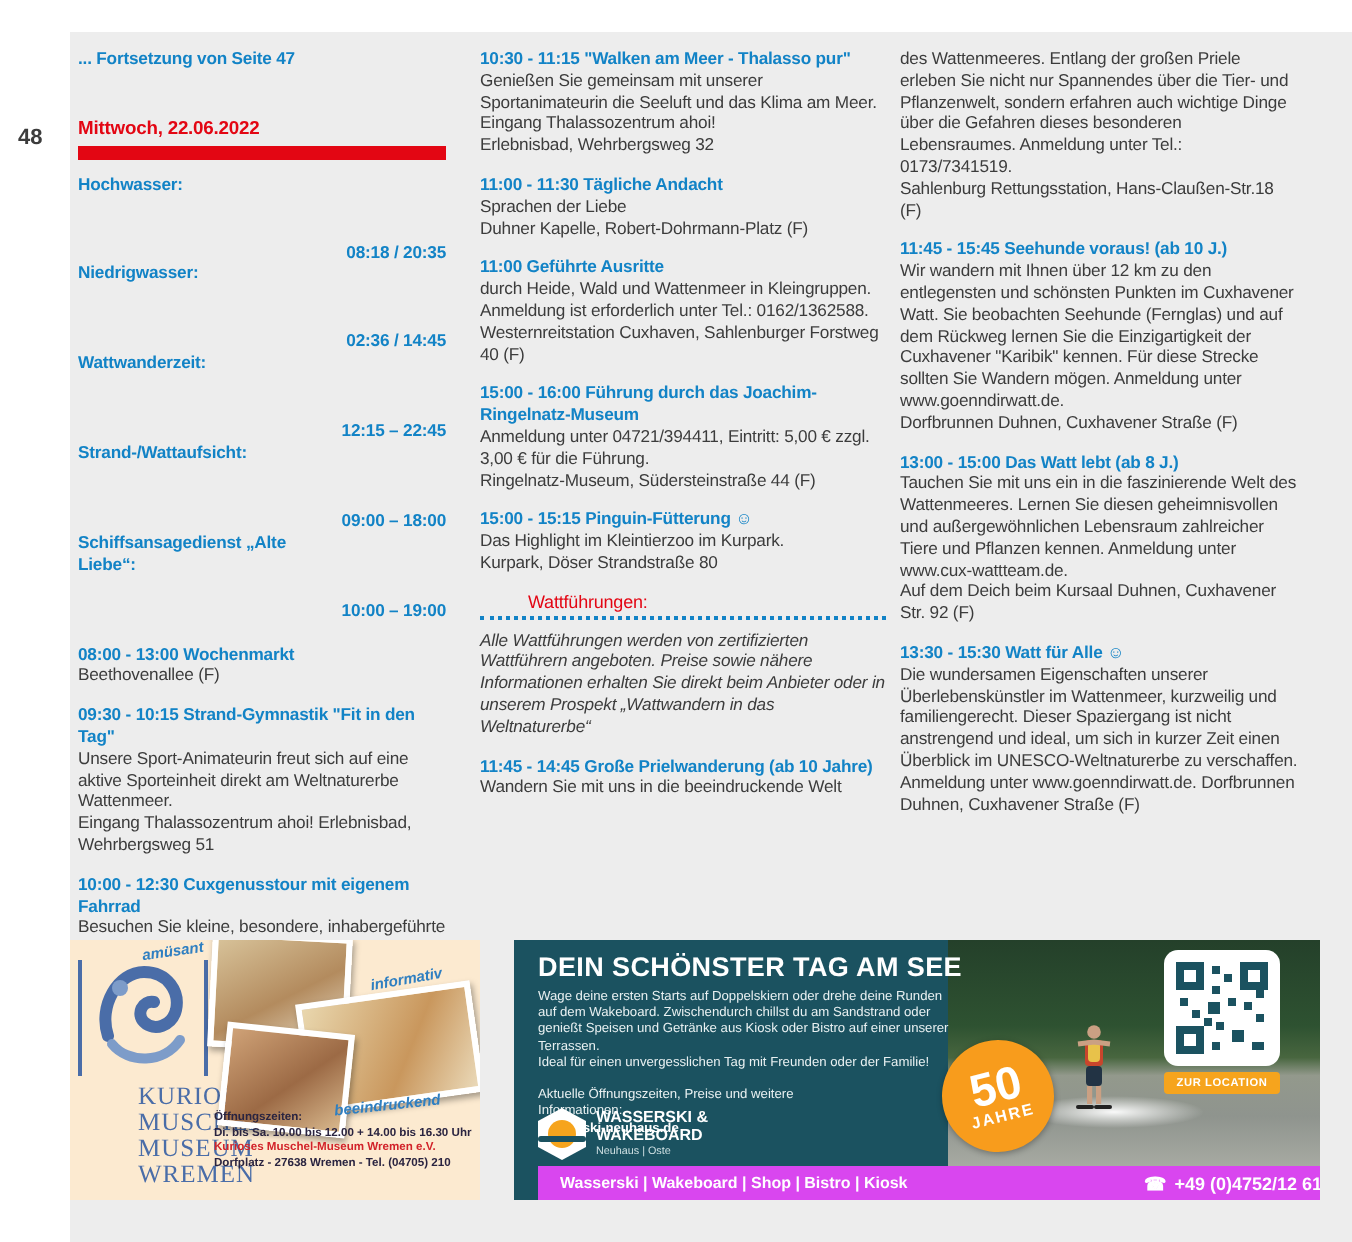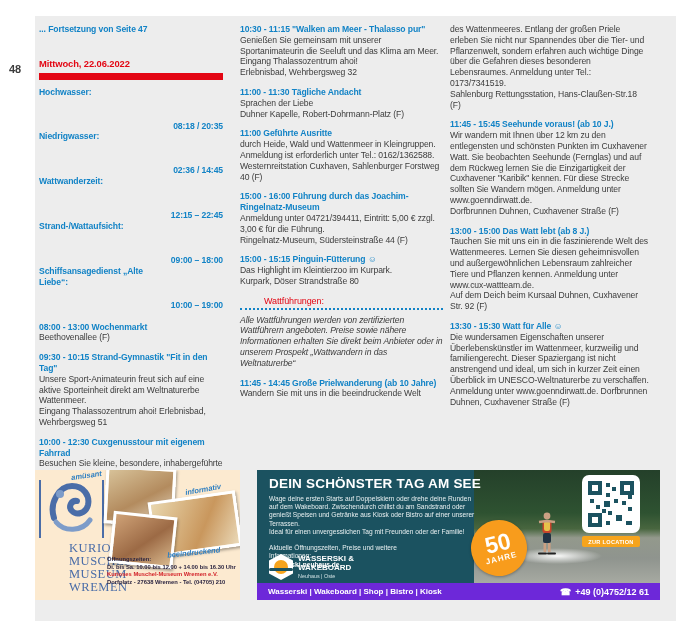--- a/index.html
+++ b/index.html
@@ -59,21 +59,21 @@
   .skier{position:absolute;left:62px;top:42px;width:22px;height:44px;}
   .qr-box{position:absolute;right:20px;top:5px;width:58px;height:58px;background:#fff;border-radius:7px;
           display:flex;align-items:center;justify-content:center;}
   .qr-btn{position:absolute;right:20px;top:66px;width:58px;height:11px;background:#f6a41d;border-radius:2px;
           color:#fff;font-weight:bold;font-size:5.6px;display:flex;align-items:center;justify-content:center;letter-spacing:0.3px;}
   .badge{position:absolute;left:214px;top:50px;width:56px;height:56px;border-radius:50%;background:#f89c1c;
          color:#fff;display:flex;flex-direction:column;align-items:center;justify-content:center;
          transform:rotate(-14deg);box-shadow:0 1px 3px rgba(0,0,0,.3);}
   .badge .n{font-size:23px;font-weight:bold;line-height:21px;}
   .badge .t{font-size:8px;font-weight:bold;letter-spacing:1px;}
-  .l-footer{position:absolute;left:0;bottom:0;width:403px;height:17px;background:#6d28d9;
+  .l-footer{position:absolute;left:12px;bottom:0;width:403px;height:17px;background:#d946ef;
             display:flex;align-items:center;justify-content:space-between;padding:0 11px;box-sizing:border-box;}
   .l-footer .items{color:#fff;font-weight:bold;font-size:8px;}
   .l-footer .phone{color:#fff;font-weight:bold;font-size:9px;display:flex;align-items:center;gap:4px;}
 </style>
 </head>
 <body>
 
 <div id="canvas">
   <div id="page-bg"></div>
   <div id="page-number">48</div>

